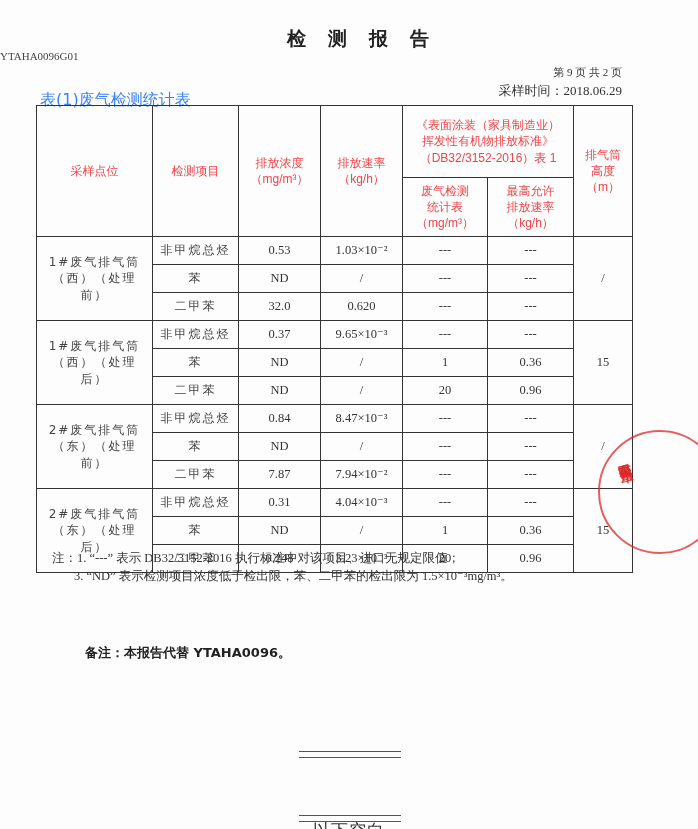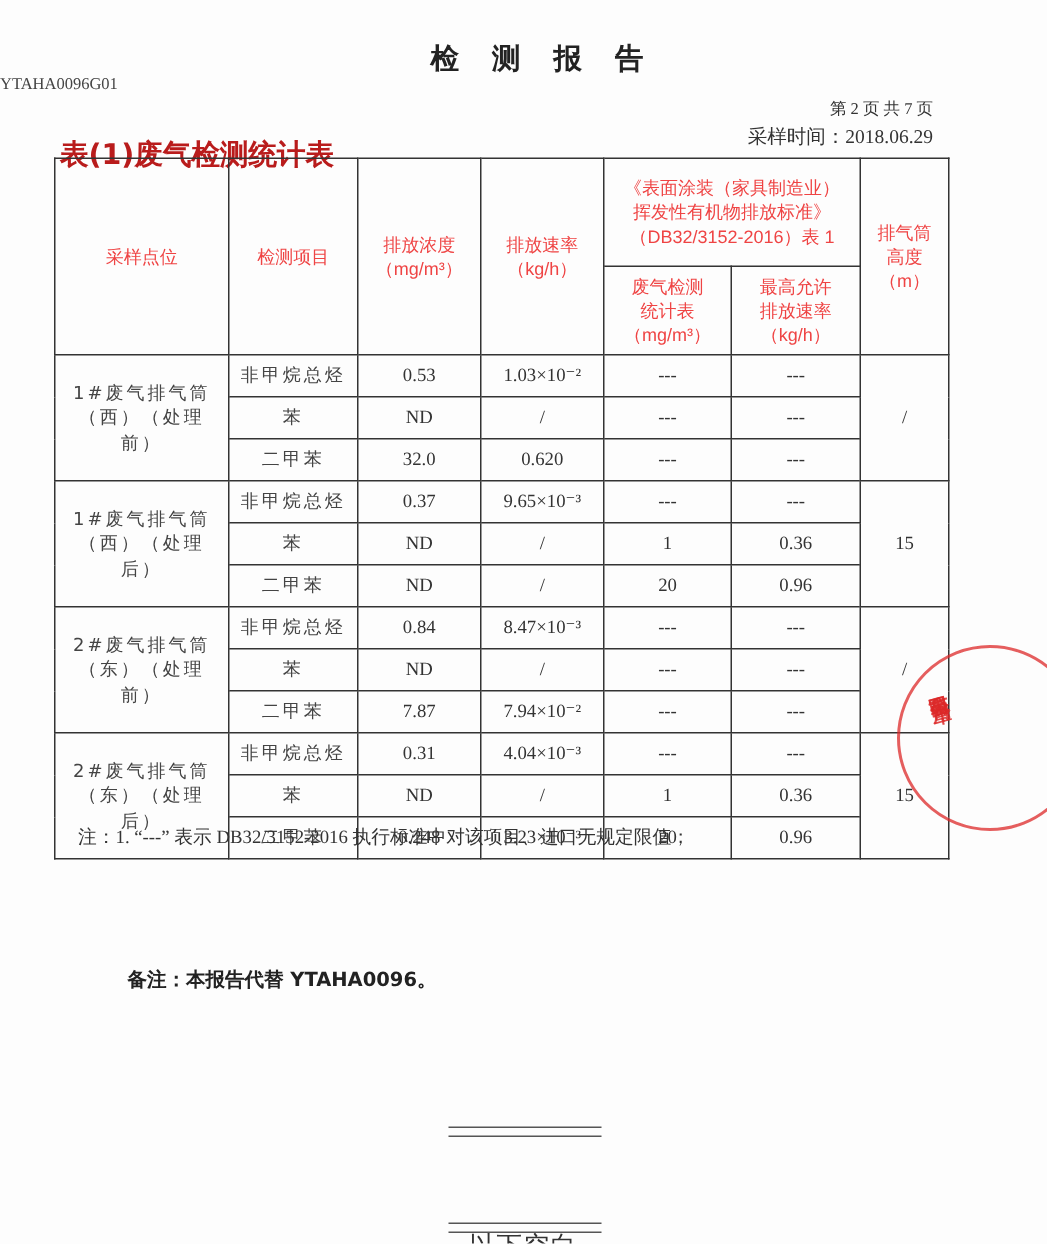--- a/index.html
+++ b/index.html
@@ -2,40 +2,40 @@
 <html><head>
 <meta charset="utf-8">
 <style>
   html,body{margin:0;padding:0;background:#fdfdfd;}
   body{width:698px;height:829px;position:relative;overflow:hidden;font-family:"DejaVu Serif","Liberation Serif",serif;color:#2a2a2a;}
   .abs{position:absolute;}
   .title{left:0;width:698px;top:26px;text-align:center;font-size:19px;font-weight:bold;letter-spacing:22px;font-family:"DejaVu Sans","Liberation Sans",sans-serif;color:#222;padding-left:20px;}
   .code{left:0;width:698px;top:50px;font-size:11px;font-family:"Liberation Serif",serif;color:#444;}
   .page{right:76px;top:65px;font-size:11px;color:#333;font-family:"Liberation Serif",serif;}
   .sampled{right:76px;top:82px;font-size:13px;color:#333;font-family:"Liberation Serif",serif;}
-  .ttitle{left:40px;top:90px;font-size:19px;font-weight:bold;color:#b91c1c;font-family:"DejaVu Sans","Liberation Sans",sans-serif;}
+  .ttitle{left:40px;top:90px;font-size:16px;font-weight:normal;color:#3b82f6;font-family:"DejaVu Sans","Liberation Sans",sans-serif;}
   table{position:absolute;left:36px;top:105px;border-collapse:collapse;font-family:"Liberation Serif","DejaVu Serif",serif;font-size:12.5px;color:#333;}
   td{border:1.5px solid #333;text-align:center;vertical-align:middle;padding:0;line-height:1.35;}
   .cjk{font-family:"DejaVu Sans","Liberation Sans",sans-serif;font-size:12px;letter-spacing:2px;color:#444;}
   .hdr{font-family:Liberation Sans, sans-serif;font-size:12px;color:#ef4444;}
   .notes{left:52px;top:549px;font-size:12.5px;color:#333;line-height:18px;font-family:"Liberation Serif","DejaVu Serif",serif;}
   .notes div{white-space:nowrap;}
   .n2{padding-left:22px;}
   .remark{left:44px;top:644px;font-size:13px;font-weight:bold;color:#222;font-family:"DejaVu Sans","Liberation Sans",sans-serif;margin-left:41px;}
   .dl{left:299px;width:102px;height:5px;border-top:1.5px solid #555;border-bottom:1.5px solid #555;}
   .blank{left:0;width:698px;top:776px;text-align:center;font-size:17px;color:#333;font-family:"DejaVu Sans","Liberation Sans",sans-serif;letter-spacing:1px;margin-top:43px;}
   .stamp{left:598px;top:430px;width:120px;height:120px;border:2px solid rgba(220,40,40,0.75);border-radius:50%;}
   .stamp-text{left:612px;top:455px;color:rgba(220,40,40,0.85);font-size:13px;font-weight:bold;font-family:"DejaVu Sans",sans-serif;writing-mode:vertical-rl;transform:rotate(-15deg);}
 </style>
 </head>
 <body>
 
 <div class="abs title">检测报告</div>
 <div class="abs code">YTAHA0096G01</div>
-<div class="abs page">第 2 页  共 7 页</div>
+<div class="abs page">第 9 页  共 2 页</div>
 <div class="abs sampled">采样时间：2018.06.29</div>
 <div class="abs ttitle">表(1)废气检测统计表</div>
 
 <table>
   <colgroup>
     <col style="width:116px">
       <col style="width:86px">
       <col style="width:82px">
       <col style="width:82px">
     <col style="width:85px">
@@ -167,19 +167,20 @@
     <td>0.96</td>
   </tr>
 </tbody>
   </table>
 
 <div class="abs stamp"></div>
 <div class="abs stamp-text">有限公司 用章</div>
 
 <div class="abs notes">
   <div>注：1. “---” 表示 DB32/3152-2016 执行标准中对该项目、进口无规定限值；</div>
+  <div class="n2">3. “ND” 表示检测项目浓度低于检出限，苯、二甲苯的检出限为 1.5×10⁻³mg/m³。</div>
 </div>
 
 <div class="abs remark">备注：本报告代替 YTAHA0096。</div>
 
 <div class="abs dl" style="top:751px"></div>
 <div class="abs blank">以下空白</div>
 <div class="abs dl" style="top:815px"></div>
 
 </body></html>

